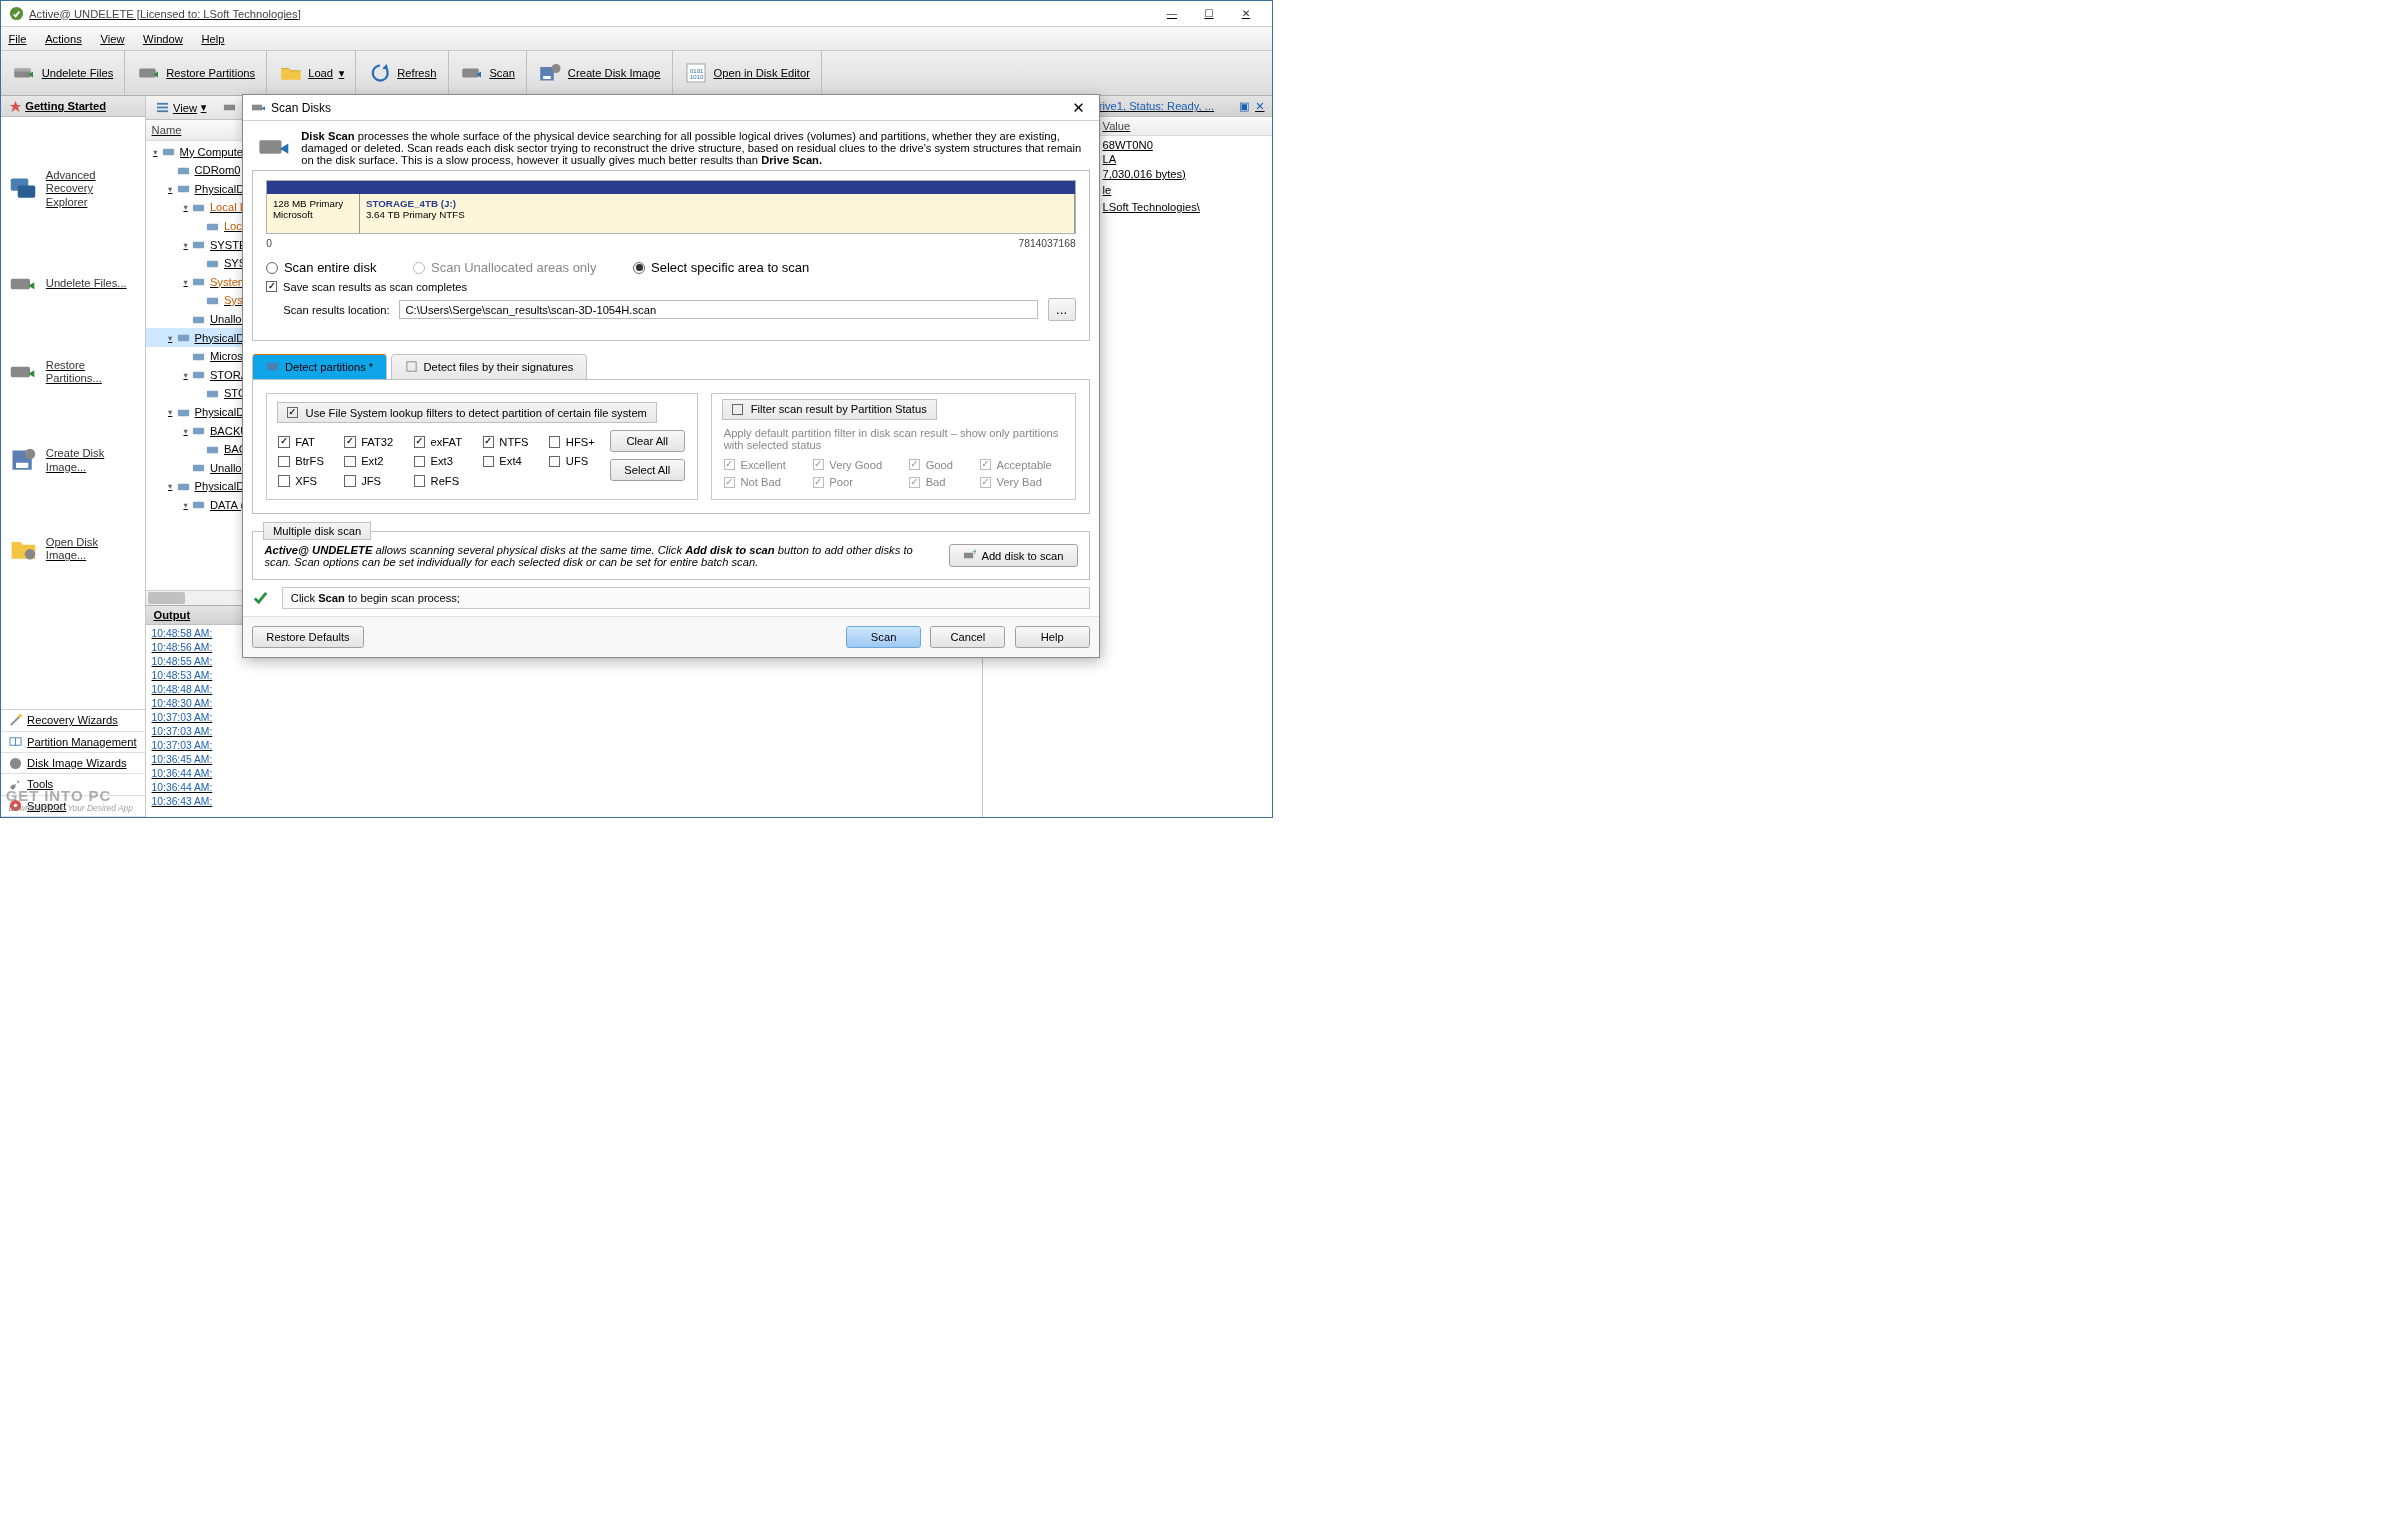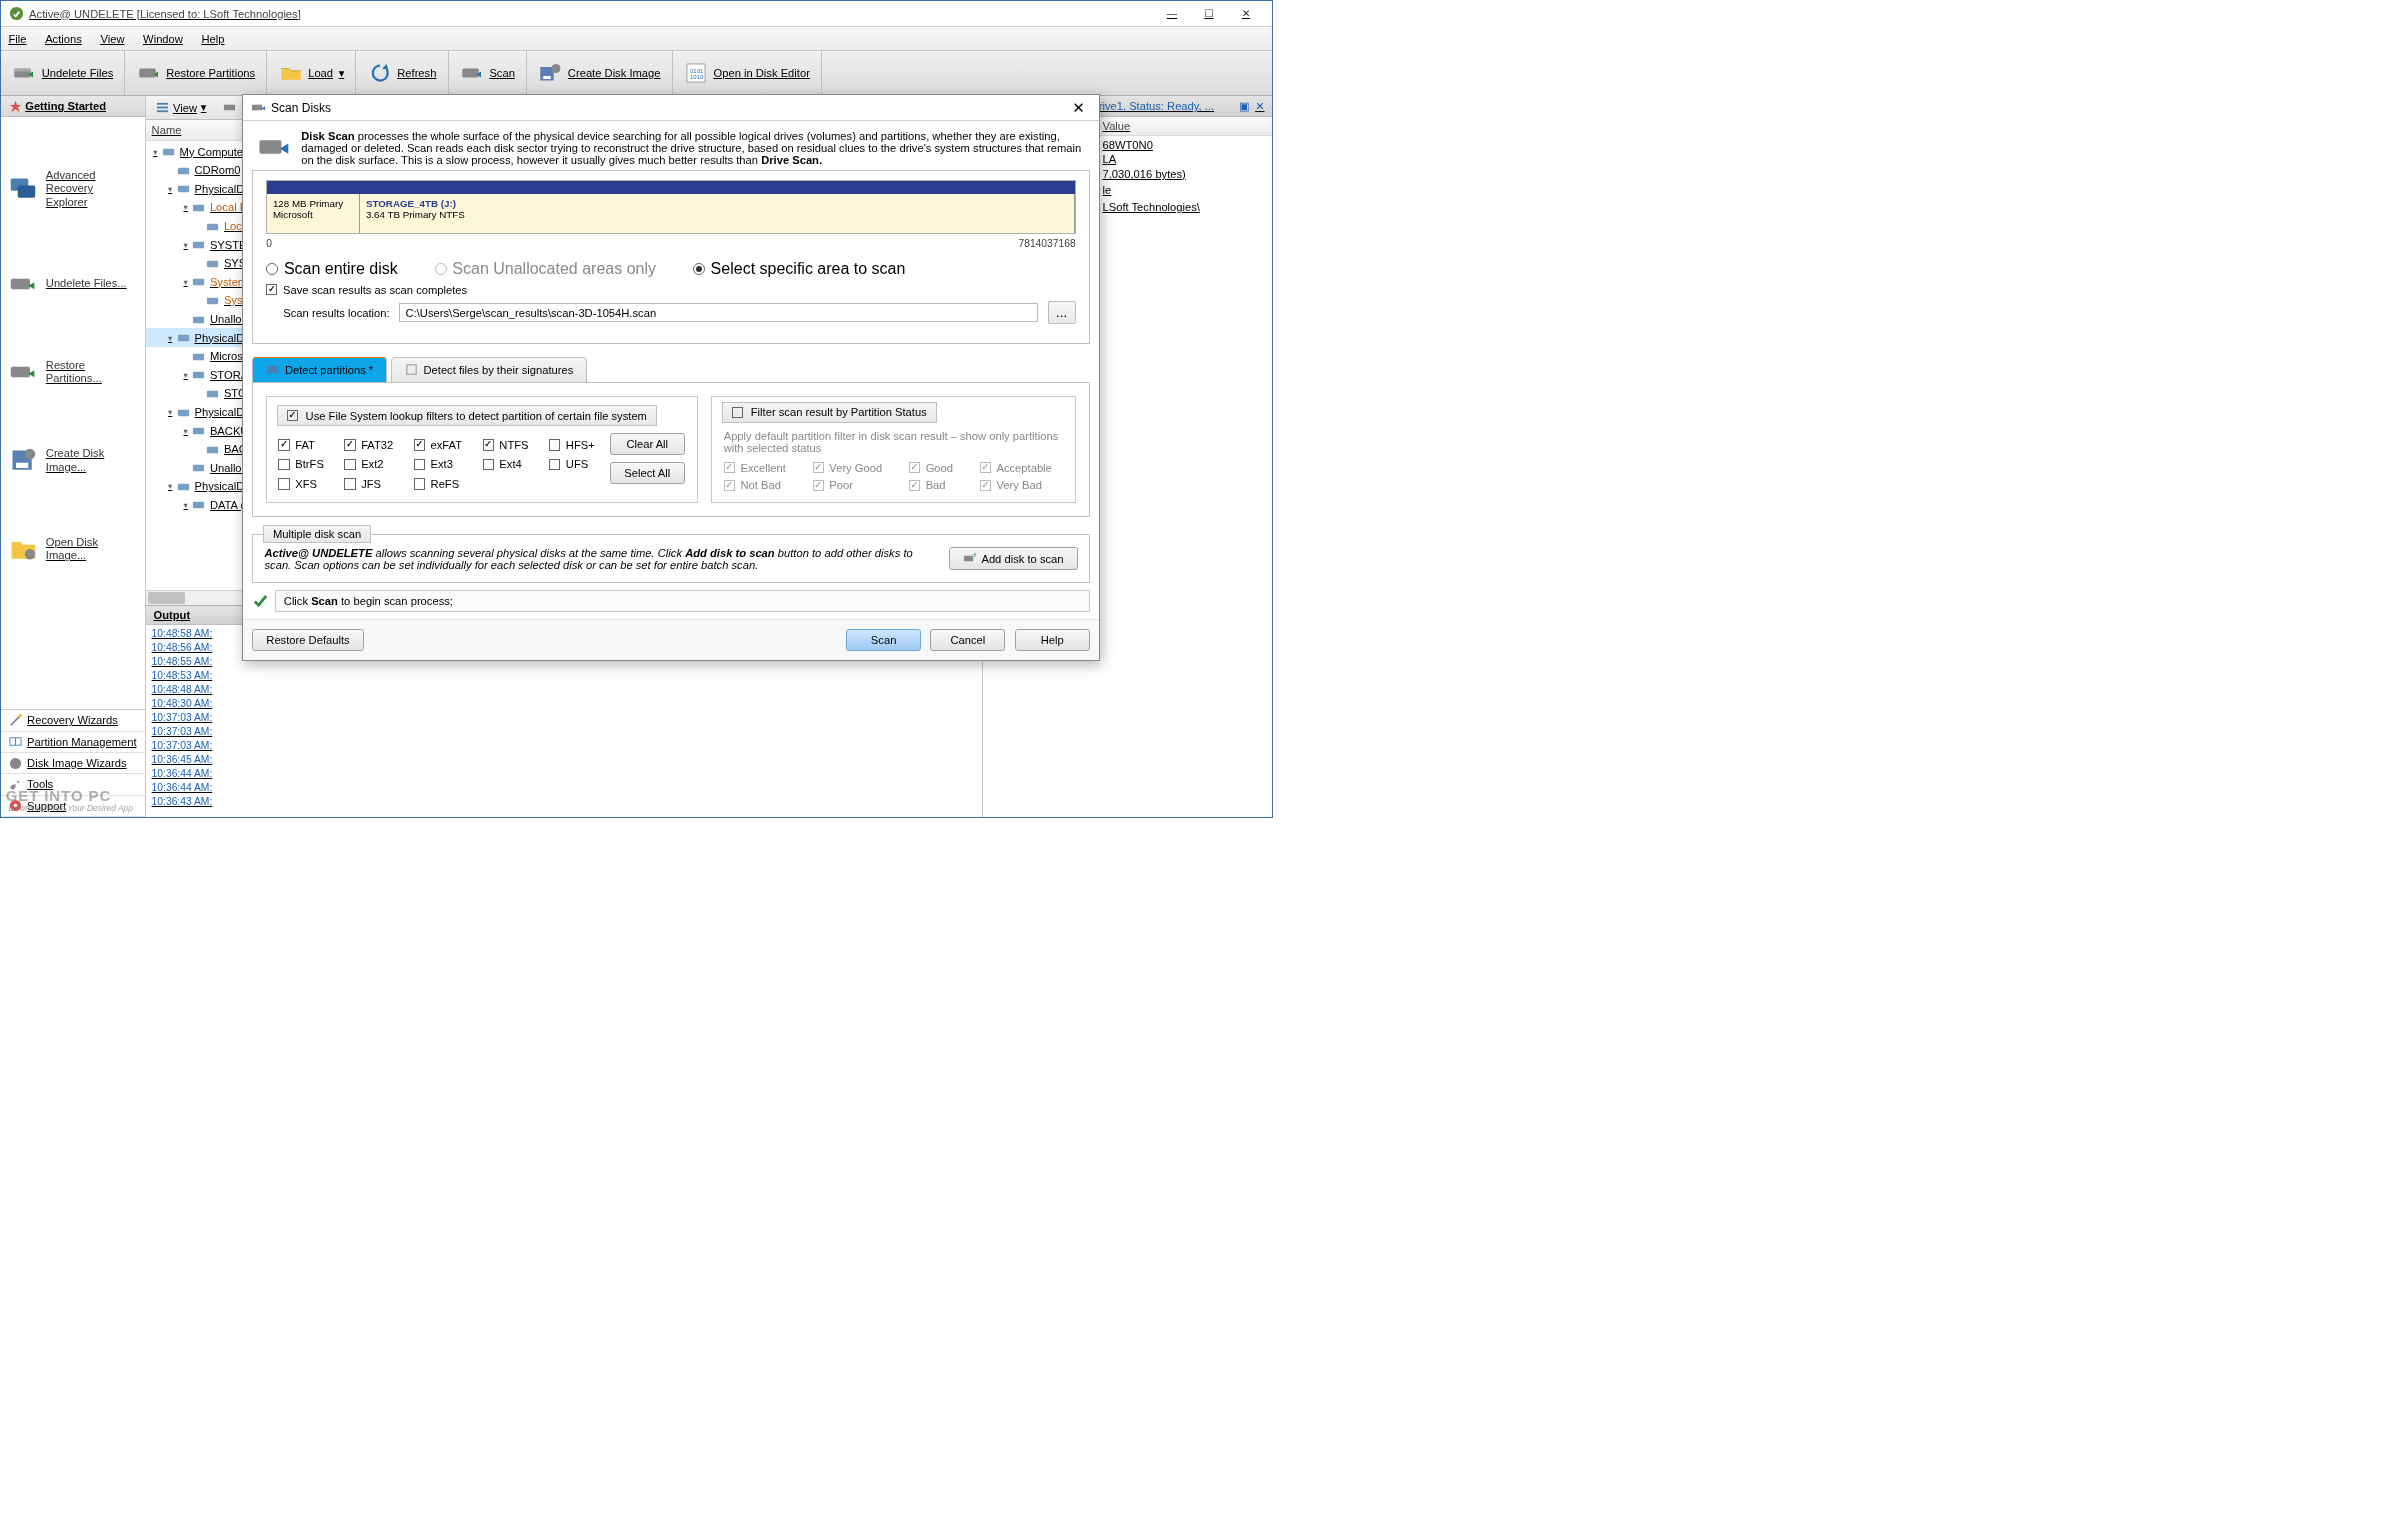--- a/index.html
+++ b/index.html
@@ -56,21 +56,21 @@
 .dlg-head-icon { width: 34px; height: 34px; flex-shrink:0; }
 .dlg-tab-outer { padding: 0 9.3px; }
 .disk-tab { display:inline-block; border:0.9px solid #c0c0c0; border-bottom:none; padding: 3.7px 11.2px; font-size:11.2px; background: linear-gradient(#f4f4f4,#e8e8e8); border-radius: 2.8px 2.8px 0 0; }
 .disk-panel { border: 0.9px solid #c0c0c0; padding: 9.3px 13px 13px; margin: 0 9.3px; }
 .diskmap { border: 0.9px solid #b0b0b0; position:relative; height: 54px; display:flex; margin-bottom: 3.7px;}
 .diskmap-head { position:absolute; left:0; right:0; top:0; height:13px; background:#2a3d8f; }
 .diskseg { border-right: 0.9px solid #999; padding: 17px 5.6px 3.7px; font-size: 9.8px; background:#fdf6d9; }
 .diskseg.first { width: 93px; }
 .diskseg.main { flex:1; }
 .diskmap-foot { display:flex; justify-content:space-between; font-size:10.3px; color:#444; }
-.radios { display:flex; gap: 37px; margin: 11.2px 0 5.6px; font-size:16px; }
+.radios { display:flex; gap: 37px; margin: 11.2px 0 5.6px; font-size:13px; }
 .radio, .chk { display:flex; align-items:center; gap:5.6px; }
 .rcircle { width:12px; height:12px; border:0.9px solid #666; border-radius:50%; display:flex; align-items:center; justify-content:center; }
 .rcircle.on::after { content:""; width:6.5px; height:6.5px; background:#333; border-radius:50%; }
 .cbox { width:11.2px; height:11.2px; border:0.9px solid #666; display:flex; align-items:center; justify-content:center; font-size:9.3px; line-height:1; }
 .cbox.on::after { content:"✓"; color:#222; font-weight:700; }
 .cbox.dis { border-color:#bbb; }
 .cbox.dis::after { color:#aaa; }
 .row { display:flex; align-items:center; gap:9.3px; margin: 5.6px 0; font-size:11.2px; }
 .txtfield { border:0.9px solid #bbb; padding: 2.8px 5.6px; font-size:11.2px; background:#fff; }
 .iconbtn { border:0.9px solid #bbb; background: linear-gradient(#f8f8f8,#e8e8e8); padding: 2.8px 7.5px; border-radius:1.9px; }
@@ -81,21 +81,21 @@
 .group { border:0.9px solid #c8c8c8; padding: 11.2px; flex:1; position:relative; }
 .group-title { position:relative; margin:-22.4px 0 7px -1.9px; background:linear-gradient(#f4f4f4,#e8e8e8); border:0.9px solid #c0c0c0; padding:3.7px 9.3px; display:inline-flex; align-items:center; gap:7.5px; font-size:11.2px; }
 .fs-grid { display:grid; grid-template-columns: repeat(4, auto); gap: 7.5px 20.5px; font-size:11.2px; margin-top: 5.6px; }
 .btncol { display:flex; flex-direction:column; gap: 7.5px; }
 .btn { border:0.9px solid #a0a0a0; background: linear-gradient(#f8f8f8,#e4e4e4); padding: 3.7px 13px; font-size:11.2px; border-radius:2.8px; min-width: 75px; text-align:center; }
 .btn.primary { background: linear-gradient(#cfe6ff,#9ec9f3); border-color:#6fa8d8; }
 .status-grid { display:grid; grid-template-columns: repeat(3, 1fr); gap: 5.6px 15px; font-size:11.2px; margin-top:7.5px; }
 .greytext { color:#888; }
 .multiscan { border:0.9px solid #c0c0c0; margin: 9.3px 9.3px 0; padding: 11.2px; position:relative; }
 .multiscan-title { position:absolute; top:-10.3px; left:9.3px; background:linear-gradient(#f4f4f4,#e8e8e8); border:0.9px solid #c0c0c0; padding:1.9px 9.3px; font-size:11.2px; }
-.hint-row { margin: 7.5px 9.3px; display:flex; align-items:center; gap:6px; }
+.hint-row { margin: 7.5px 9.3px; display:flex; align-items:center; gap:13px; }
 .hint-box { flex:1; border:0.9px solid #c8c8c8; padding:3.7px 7.5px; font-size:11.2px; background:#fafafa; }
 .dlg-buttons { display:flex; gap:9.3px; padding: 9.3px; justify-content:flex-end; border-top:0.9px solid #e0e0e0; background:#f8f8f8; }
 .restore-def { margin-right:auto; }
 .watermark { position:absolute; left:4.7px; bottom:13px; font-size:15px; font-weight:700; color:rgba(120,120,120,.6); letter-spacing:0.9px; pointer-events:none; z-index:20; }
 .watermark-sub { position:absolute; left:7.5px; bottom:3.7px; font-size:8.4px; color:rgba(120,120,120,.7); pointer-events:none; z-index:20; font-style:italic; }
 svg { display:block; }
 </style>
 </head>
 <body>
 

